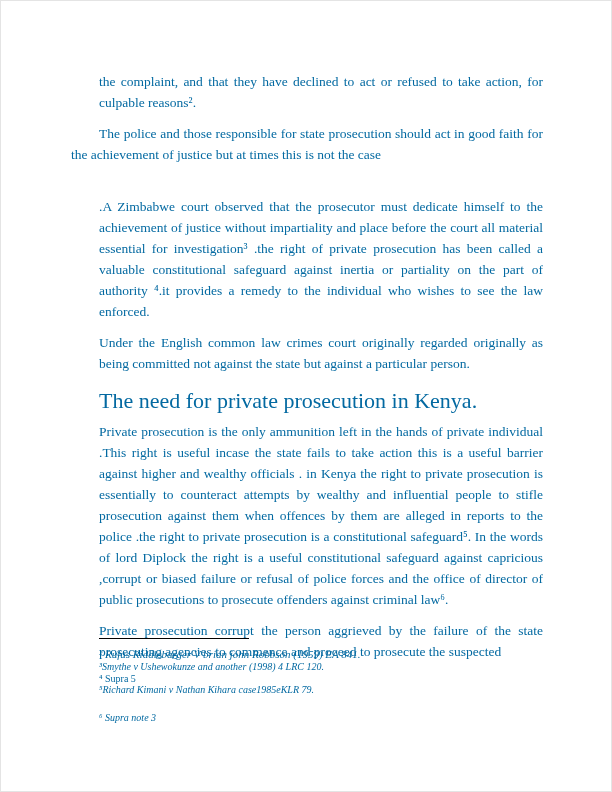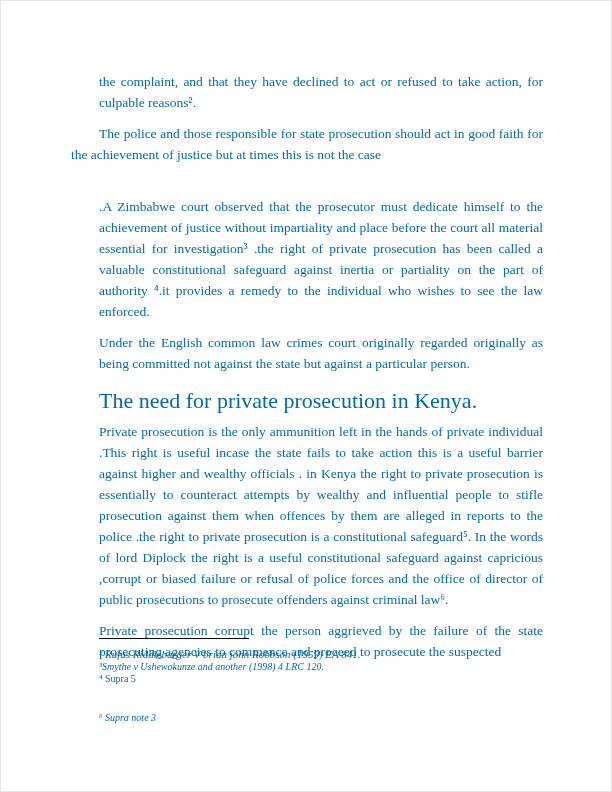--- a/index.html
+++ b/index.html
@@ -59,21 +59,21 @@
     margin: 0;
     font-size: 10px;
     line-height: 11.5px;
   }
   .fn.italic { font-style: italic; }
   .fn-first {
     font-size: 11px;
     line-height: 14px;
   }
   .fn-last {
-    margin-top: 28px;
+    margin-top: 16px;
   }
 </style>
 </head>
 <body>
 
 <div class="page">
 
   <div class="body-text">
 
     <p class="para">the complaint, and that they have declined to  act or refused to take action, for culpable reasons².</p>
@@ -95,18 +95,19 @@
   <div class="footnotes">
 
     <div class="fn-rule"></div>
 
     <p class="fn fn-first italic">² Rufus Riddlebarger V brian john Robbson (1959) EA 841.</p>
 
     <p class="fn italic">³Smythe v Ushewokunze and another (1998) 4 LRC 120.</p>
 
     <p class="fn">⁴ Supra 5</p>
 
+    <p class="fn italic">⁵Richard Kimani v  Nathan  Kihara case1985eKLR 79.</p>
 
     <p class="fn italic fn-last">⁶ Supra note 3</p>
 
   </div>
 
 </div>
 
 </body></html>

